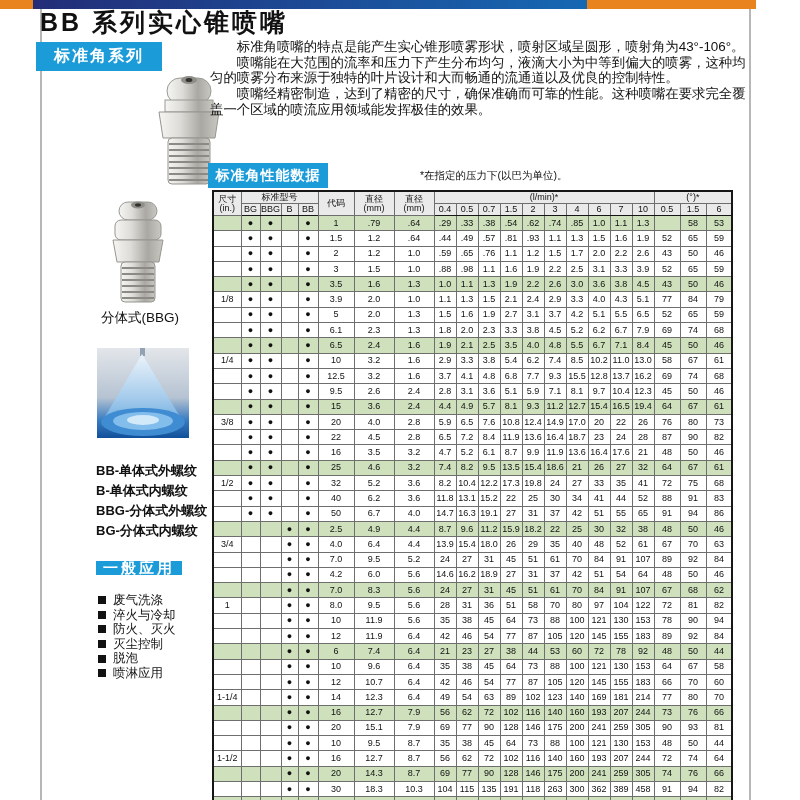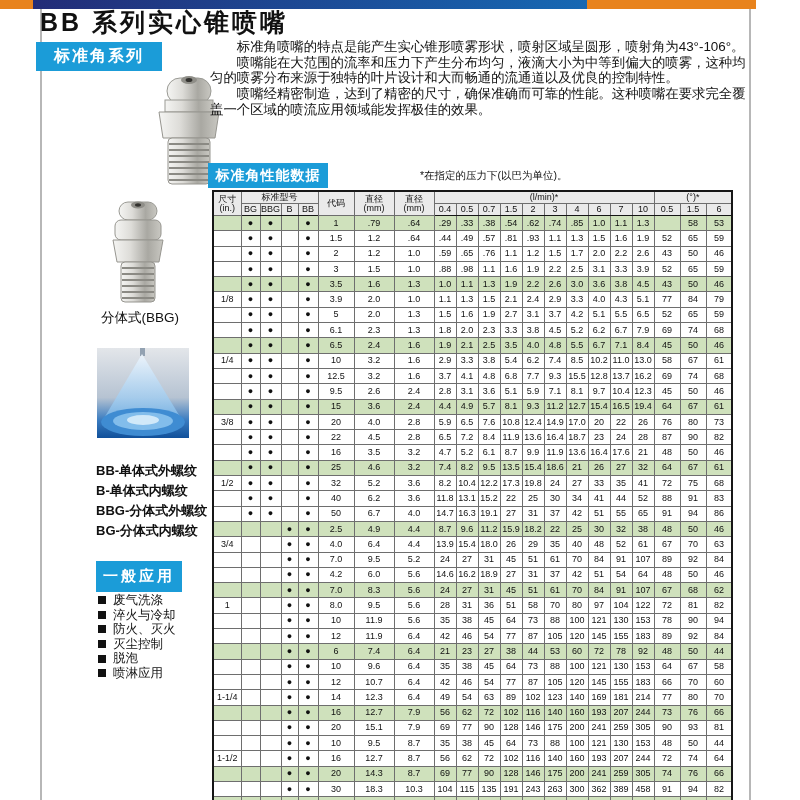--- a/index.html
+++ b/index.html
@@ -16,21 +16,21 @@
 
   
   #page-title{left:40px;top:6px;width:710px;text-align:left;
     font-size:25px;font-weight:bold;letter-spacing:3px;}
 
   
   .bluebox{background:#1b9cd8;color:#fff;font-weight:bold;text-align:left;
     display:flex;align-items:center;justify-content:center;}
   #series-label{left:36px;top:42px;width:126px;height:29px;font-size:16px;letter-spacing:2px;}
   #perf-label{left:208px;top:163px;width:120px;height:25px;font-size:14px;letter-spacing:1px;}
-  #apps-label{left:96px;top:561px;width:86px;height:31px;font-size:15px;letter-spacing:3px;}
+  #apps-label{left:96px;top:561px;width:86px;height:14px;font-size:15px;letter-spacing:3px;}
 
   
   #intro{left:210px;top:39px;width:538px;font-size:13.4px;line-height:15.7px;}
   #intro p{margin:0;text-indent:2em;}
 
   
   #note{left:420px;top:169px;width:328px;text-align:left;font-size:10.5px;}
 
   
   #legend{left:96px;top:461px;width:130px;font-size:13px;line-height:20px;font-weight:bold;}
@@ -1101,21 +1101,21 @@
           <td class="dot"></td>
           <td class="dot">●</td>
           <td class="dot">●</td>
           <td>30</td>
           <td>18.3</td>
           <td>10.3</td>
           <td>104</td>
           <td>115</td>
           <td>135</td>
           <td>191</td>
-          <td>243</td>
+          <td>118</td>
           <td>263</td>
           <td>300</td>
           <td>362</td>
           <td>389</td>
           <td>458</td>
           <td class="bl">91</td>
           <td>94</td>
           <td>82</td>
         </tr>
         <tr class="green sec">

